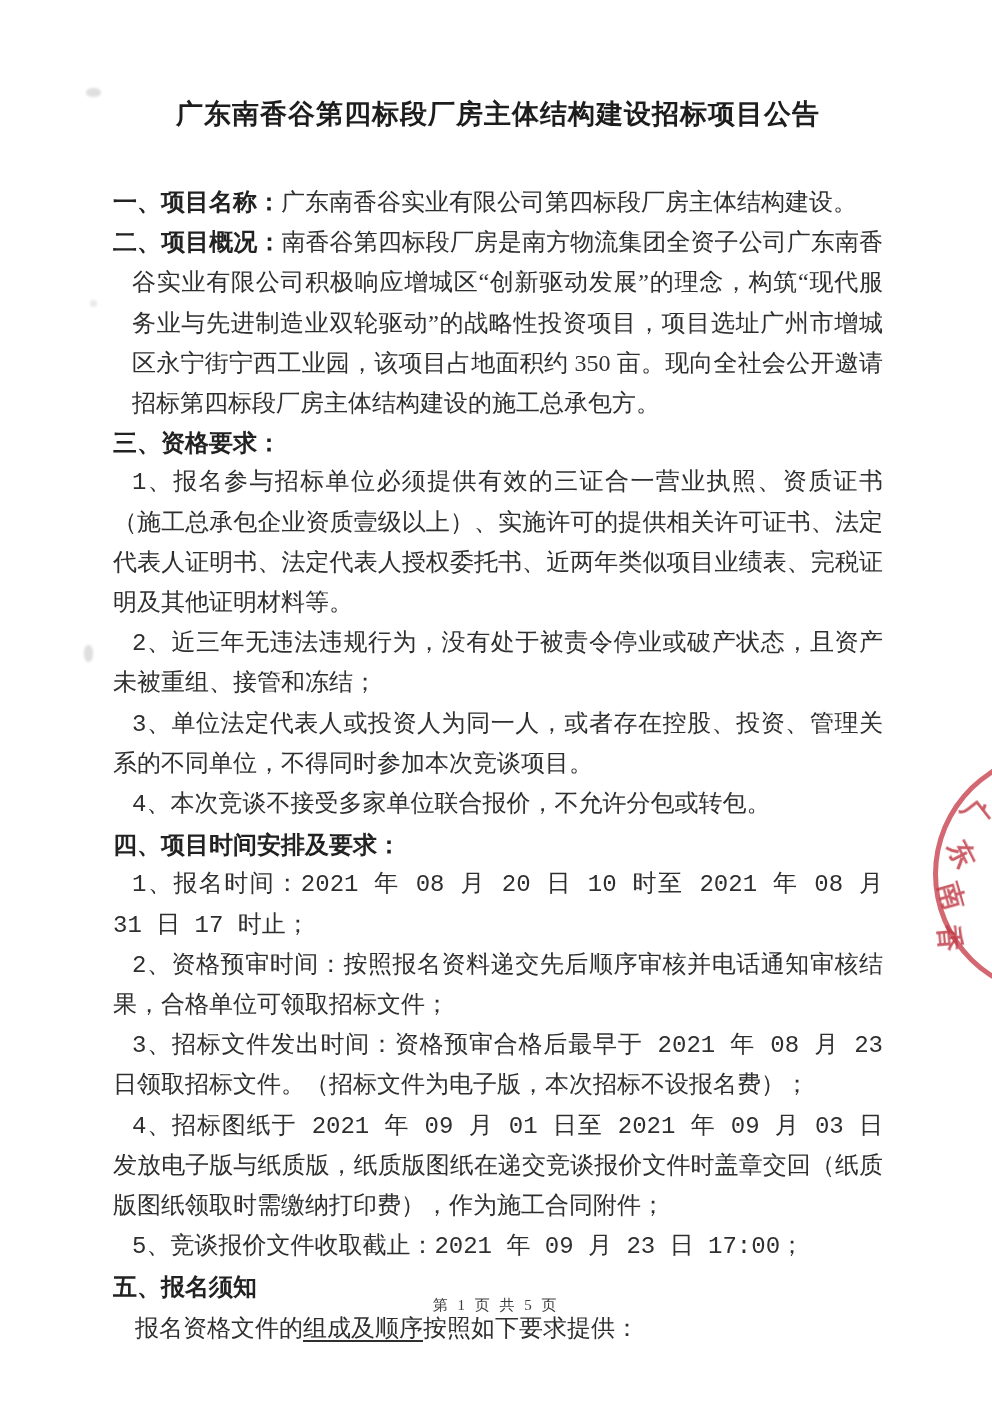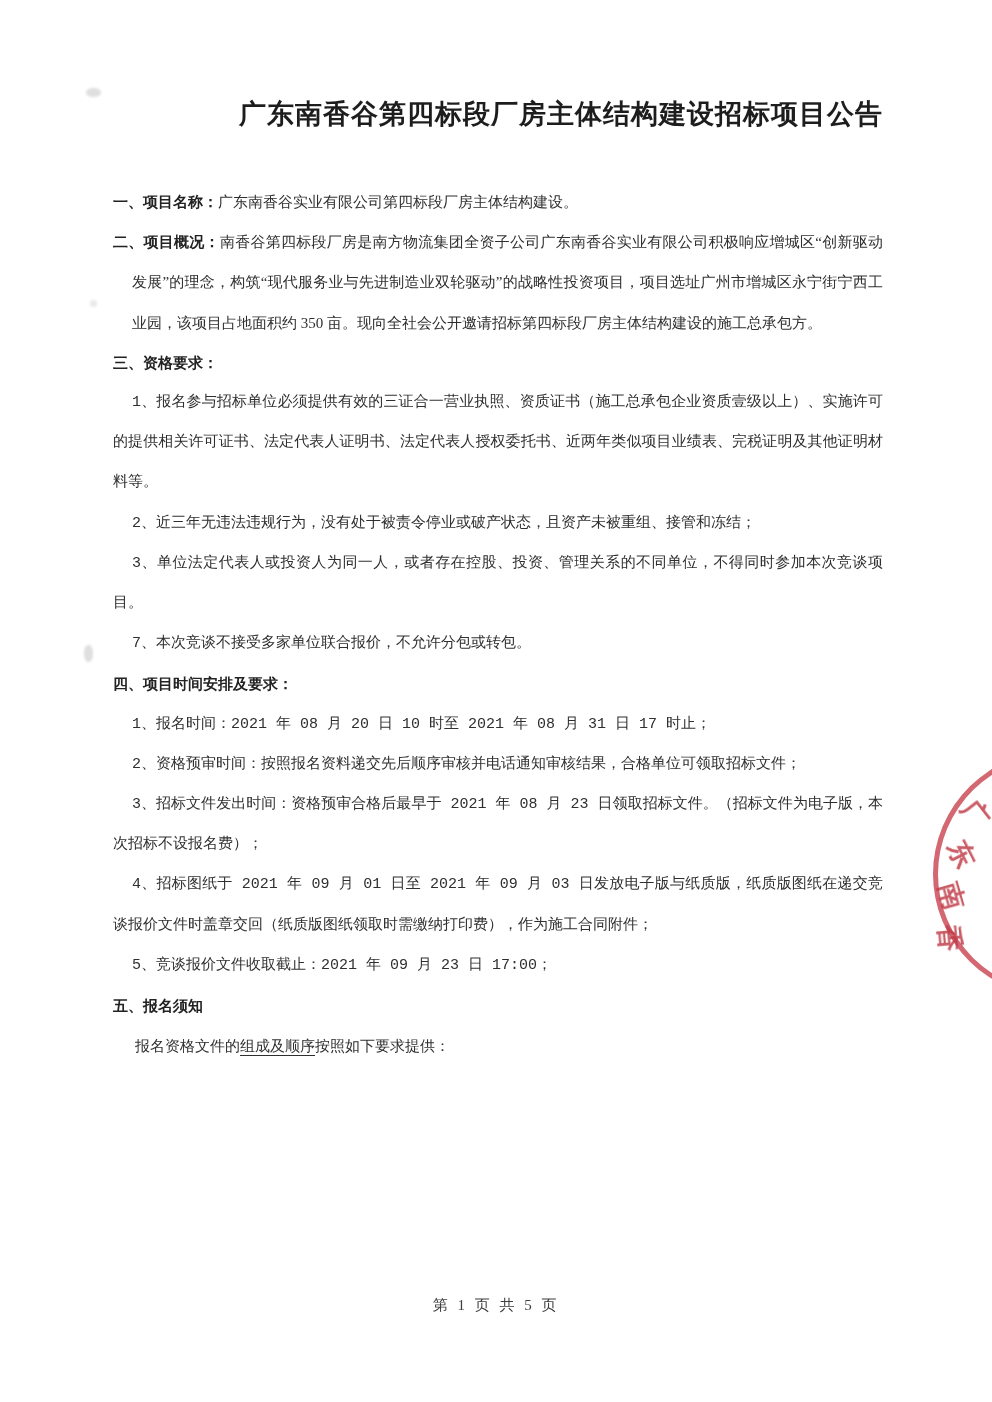--- a/index.html
+++ b/index.html
@@ -20,28 +20,28 @@
   .content {
     position: absolute;
     left: 113px;
     top: 96px;
     width: 770px;
   }
   .title {
     margin: 0 0 50px 0;
     font-size: 27px;
     font-weight: bold;
-    text-align: right;
+    text-align: center;
     letter-spacing: 1px;
     color: #1d1d1d;
     white-space: nowrap;
   }
   .doc-body p {
     margin: 0;
-    font-size: 15px;
+    font-size: 24px;
     line-height: 40.2px;
     text-align: justify;
     text-justify: inter-ideograph;
   }
   .b { font-weight: bold; color: #222; }
   
   .hang { padding-left: 19px; text-indent: -19px; }
   
   .item { text-indent: 19px; font-family: Liberation Mono, monospace; }
   .intro { text-indent: 22px; }
@@ -97,21 +97,21 @@
     <div class="doc-body">
 
       <p class="sec"><span class="b">一、项目名称：</span><span>广东南香谷实业有限公司第四标段厂房主体结构建设。</span></p>
 
       <p class="sec hang"><span class="b">二、项目概况：</span><span>南香谷第四标段厂房是南方物流集团全资子公司广东南香谷实业有限公司积极响应增城区“创新驱动发展”的理念，构筑“现代服务业与先进制造业双轮驱动”的战略性投资项目，项目选址广州市增城区永宁街宁西工业园，该项目占地面积约 350 亩。现向全社会公开邀请招标第四标段厂房主体结构建设的施工总承包方。</span></p>
 
       <p class="b sec-head">三、资格要求：</p>
       <p class="item">1、报名参与招标单位必须提供有效的三证合一营业执照、资质证书（施工总承包企业资质壹级以上）、实施许可的提供相关许可证书、法定代表人证明书、法定代表人授权委托书、近两年类似项目业绩表、完税证明及其他证明材料等。</p>
       <p class="item">2、近三年无违法违规行为，没有处于被责令停业或破产状态，且资产未被重组、接管和冻结；</p>
       <p class="item">3、单位法定代表人或投资人为同一人，或者存在控股、投资、管理关系的不同单位，不得同时参加本次竞谈项目。</p>
-      <p class="item">7、本次竞谈不接受多家单位联合报价，不允许分包或转包。</p>
+      <p class="item">4、本次竞谈不接受多家单位联合报价，不允许分包或转包。</p>
 
       <p class="b sec-head">四、项目时间安排及要求：</p>
       <p class="item">1、报名时间：2021 年 08 月 20 日 10 时至 2021 年 08 月 31 日 17 时止；</p>
       <p class="item">2、资格预审时间：按照报名资料递交先后顺序审核并电话通知审核结果，合格单位可领取招标文件；</p>
       <p class="item">3、招标文件发出时间：资格预审合格后最早于 2021 年 08 月 23 日领取招标文件。（招标文件为电子版，本次招标不设报名费）；</p>
       <p class="item">4、招标图纸于 2021 年 09 月 01 日至 2021 年 09 月 03 日发放电子版与纸质版，纸质版图纸在递交竞谈报价文件时盖章交回（纸质版图纸领取时需缴纳打印费），作为施工合同附件；</p>
       <p class="item">5、竞谈报价文件收取截止：2021 年 09 月 23 日 17:00；</p>
 
       <p class="b sec-head">五、报名须知</p>
       <p class="intro"><span>报名资格文件的</span><span class="u">组成及顺序</span><span>按照如下要求提供：</span></p>

